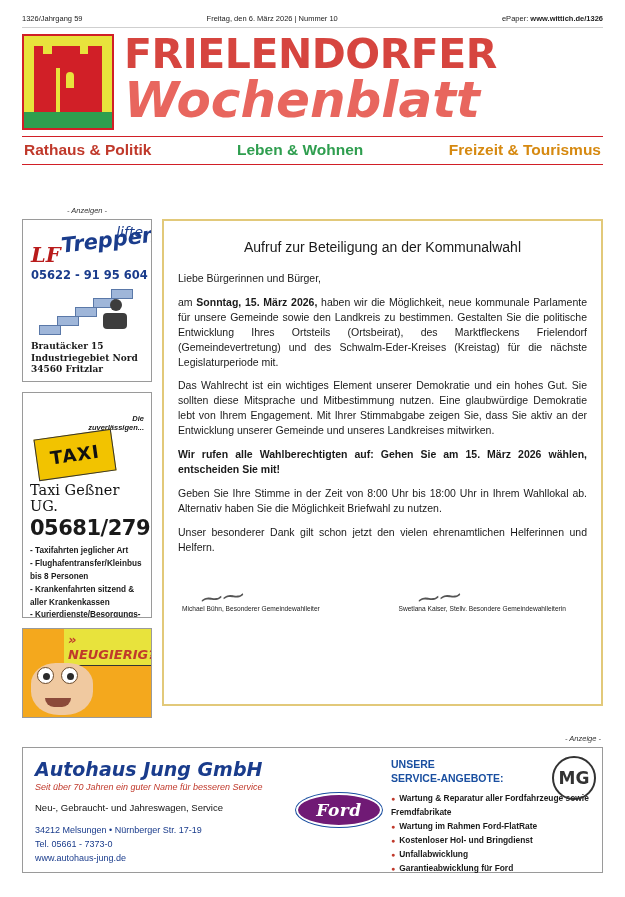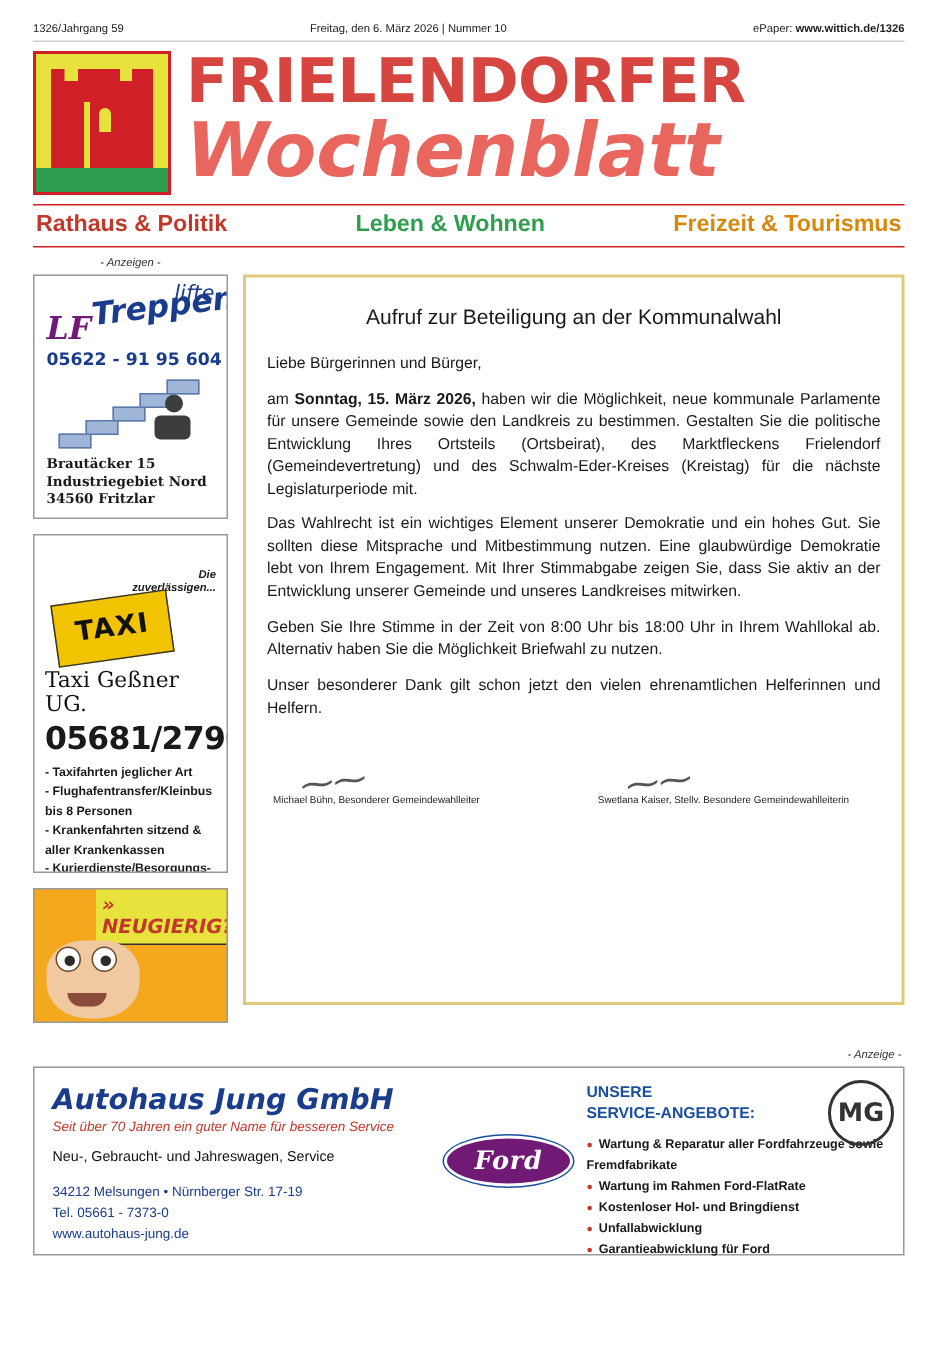--- a/index.html
+++ b/index.html
@@ -120,20 +120,21 @@
   .rubric-2 { color: #2f9e4f; }
   .rubric-3 { color: #d68910; }
 
   .ads-label {
     font-size: 7.5px;
     font-style: italic;
     color: #333;
     text-align: center;
     padding: 5px 0 4px 0;
     width: 130px;
+    margin-top: 36px;
   }
 
   
   .content {
     display: flex;
     gap: 10px;
     align-items: flex-start;
   }
   .col-left { width: 130px; flex: 0 0 130px; }
   .col-main { flex: 1 1 auto; }
@@ -145,21 +146,21 @@
     position: relative;
     overflow: hidden;
     padding-left: 41px;
   }
 
   
   .ad1 { height: 163px; padding: 6px 7px; }
   .ad1 .lf {
     font-family: "DejaVu Serif", serif;
     font-weight: bold; font-style: italic;
-    font-size: 21px; color: #701a75;
+    font-size: 21px; color: #b91c1c;
     position: absolute; left: 8px; top: 22px;
   }
   .ad1 .treppen {
     font-family: "DejaVu Sans", sans-serif;
     font-weight: bold; font-style: italic;
     font-size: 21px; color: #1a3c8c;
     position: absolute; left: 38px; top: 8px;
     transform: rotate(-7deg);
   }
   .ad1 .lifte {
@@ -489,20 +490,21 @@
         <h1>Aufruf zur Beteiligung an der Kommunalwahl</h1>
 
         <p>Liebe Bürgerinnen und Bürger,</p>
 
         <p>
           <span>am </span><b>Sonntag, 15. März 2026,</b><span> haben wir die Möglichkeit, neue kommunale Parlamente für unsere Gemeinde sowie den Landkreis zu bestimmen. Gestalten Sie die politische Entwicklung Ihres Ortsteils (Ortsbeirat), des Marktfleckens Frielendorf (Gemeindevertretung) und des Schwalm-Eder-Kreises (Kreistag) für die nächste Legislaturperiode mit.</span>
         </p>
 
         <p>Das Wahlrecht ist ein wichtiges Element unserer Demokratie und ein hohes Gut. Sie sollten diese Mitsprache und Mitbestimmung nutzen. Eine glaubwürdige Demokratie lebt von Ihrem Engagement. Mit Ihrer Stimmabgabe zeigen Sie, dass Sie aktiv an der Entwicklung unserer Gemeinde und unseres Landkreises mitwirken.</p>
 
+        <p><b>Wir rufen alle Wahlberechtigten auf: Gehen Sie am 15. März 2026 wählen, entscheiden Sie mit!</b></p>
 
         <p>Geben Sie Ihre Stimme in der Zeit von 8:00 Uhr bis 18:00 Uhr in Ihrem Wahllokal ab. Alternativ haben Sie die Möglichkeit Briefwahl zu nutzen.</p>
 
         <p>Unser besonderer Dank gilt schon jetzt den vielen ehrenamtlichen Helferinnen und Helfern.</p>
 
         <div class="sig-row">
           <div class="sig">
             <div class="scribble">⁓⁓</div>
             <div class="cap">Michael Bühn, Besonderer Gemeindewahlleiter</div>
           </div>

